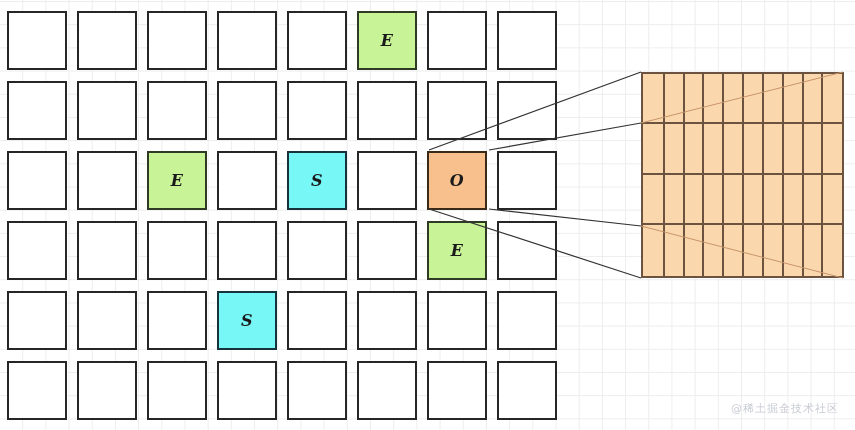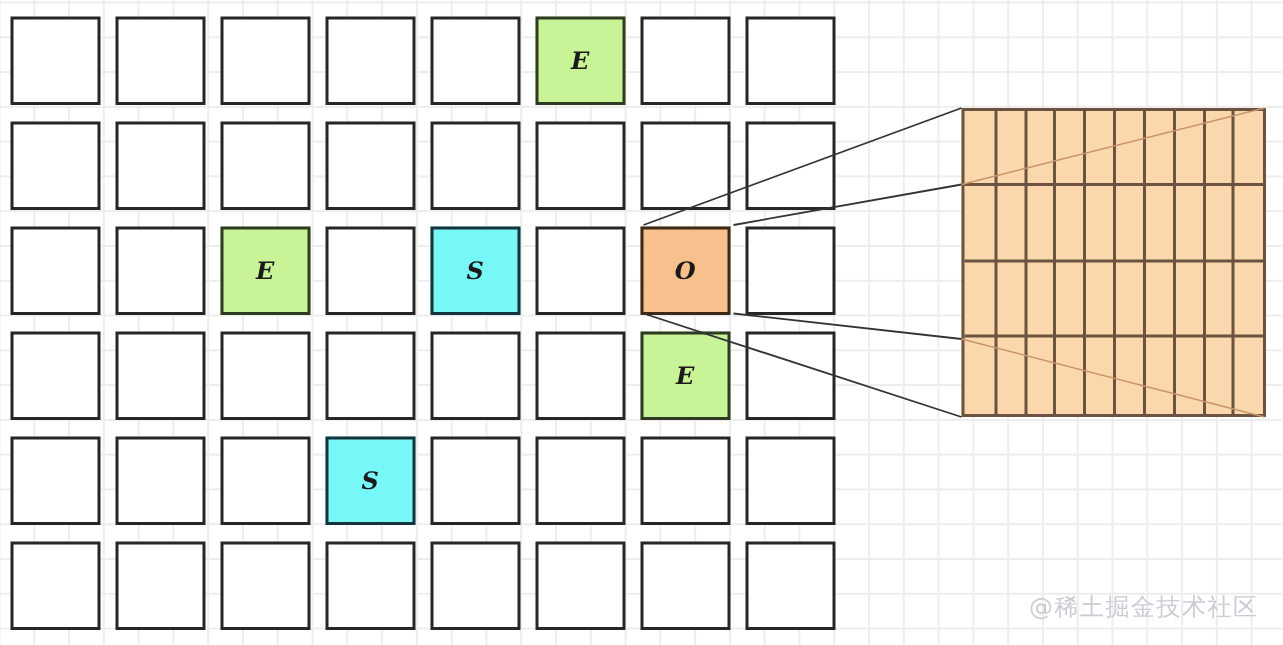--- a/index.html
+++ b/index.html
@@ -86,21 +86,21 @@
     width: 855px;
     height: 430px;
     pointer-events: none;
   }
   
   #watermark {
     position: absolute;
     right: 16px;
     bottom: 14px;
     font-family: "DejaVu Sans", "Liberation Sans", sans-serif;
-    font-size: 16px;
+    font-size: 11px;
     color: #c9ccd4;
     letter-spacing: 1px;
     user-select: none;
     white-space: nowrap;
   }
 </style>
 </head>
 <body>
 
 <div id="stage">

